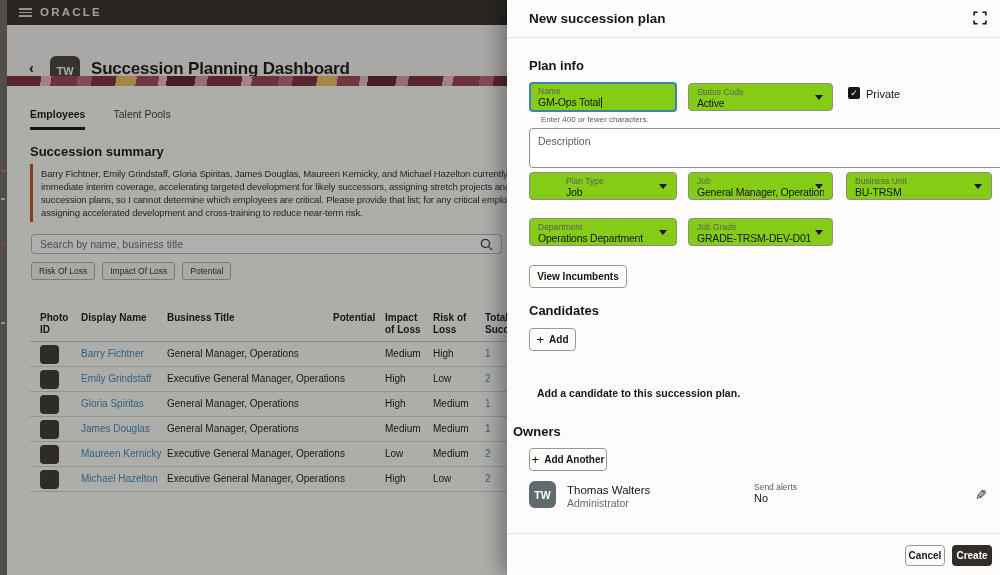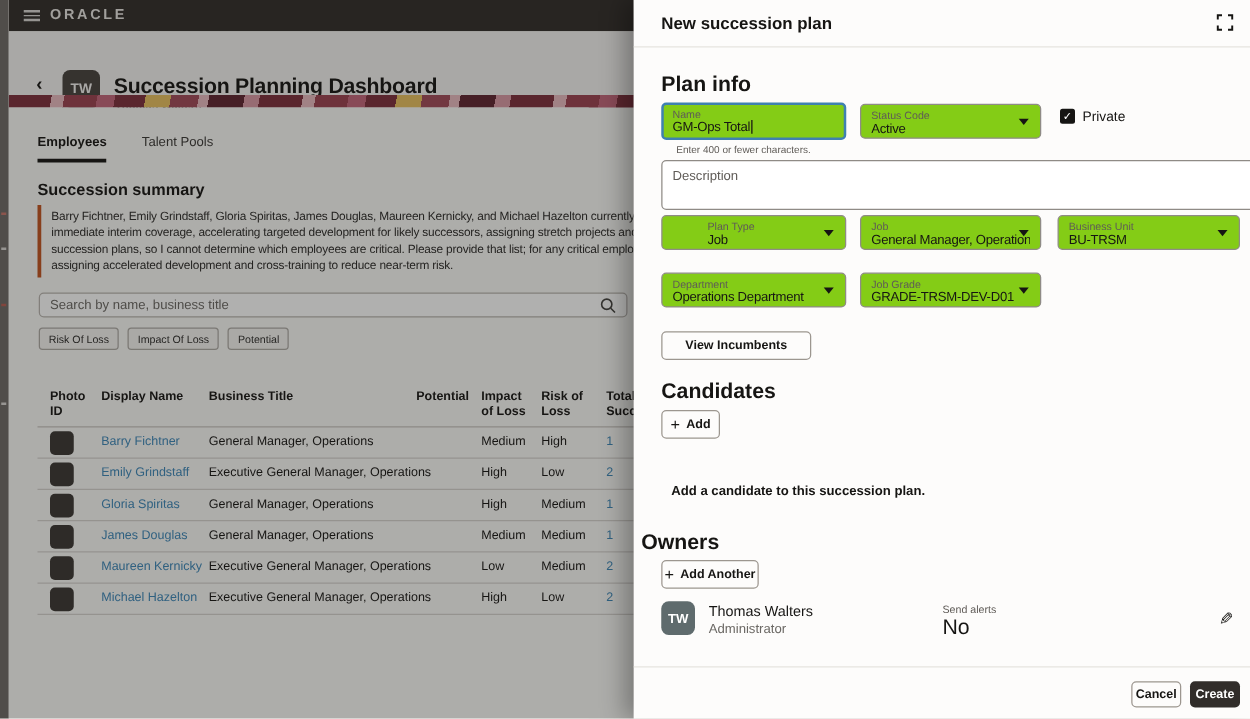--- a/index.html
+++ b/index.html
@@ -62,21 +62,21 @@
 
   .scrim { position:absolute; left:0; top:0; width:507px; height:575px; background:rgba(24,22,20,0.34); z-index:2; }
 
   
   .panel { position:absolute; left:507px; top:0; width:493px; height:575px; background:#fdfcfb; z-index:3;
            box-shadow:-8px 0 18px rgba(0,0,0,0.30); }
   .panel-title { position:absolute; left:22px; top:11px; font-size:13.5px; font-weight:bold; color:#161513; }
   .expand-btn { position:absolute; left:466px; top:11px; width:14px; height:14px; cursor:pointer; }
   .panel-divider { position:absolute; left:0; top:37px; width:493px; height:1px; background:#e6e3df; }
 
-  .sect-h { position:absolute; font-size:17px; font-weight:bold; color:#161513; }
+  .sect-h { position:absolute; font-size:13px; font-weight:bold; color:#161513; }
 
   .field { position:absolute; background:#84cc16; border:1px solid #8f8b86; border-radius:4px; padding:3px 8px 2px; }
   .field.focused { border:2px solid #3f81b0; padding:2px 7px 1px; }
   .flabel { font-size:8.5px; color:#5f5b57; line-height:10px; white-space:nowrap; }
   .fvalue { font-size:10.5px; letter-spacing:-0.2px; color:#161513; line-height:13px; white-space:nowrap; overflow:hidden; }
   .caret { position:absolute; right:9px; top:50%; margin-top:-2px; width:0; height:0;
            border-left:4px solid transparent; border-right:4px solid transparent; border-top:5px solid #161513; }
   .caret-bar { display:inline-block; width:0; height:11px; border-left:1px solid #161513; vertical-align:-2px; margin-left:1px; }
   .helper { position:absolute; font-size:8px; color:#5f5b57; }
 
@@ -92,21 +92,21 @@
                  justify-content:center; gap:5px; cursor:pointer; }
   .plus { font-size:13px; font-weight:normal; margin-top:-1px; }
 
   .empty-msg { position:absolute; font-size:10.5px; font-weight:600; color:#161513; }
 
   .owner-avatar { position:absolute; width:27px; height:27px; background:#5f6b6d; border-radius:6px; color:#fff;
                   font-size:10.5px; font-weight:bold; display:flex; align-items:center; justify-content:center; }
   .owner-name { position:absolute; font-size:11.5px; color:#161513; }
   .owner-role { position:absolute; font-size:10.5px; color:#6b6864; }
   .alerts-label { position:absolute; font-size:8.5px; color:#5f5b57; }
-  .alerts-value { position:absolute; font-size:17px; color:#161513; }
+  .alerts-value { position:absolute; font-size:11px; color:#161513; }
   .pencil { position:absolute; font-size:14px; color:#161513; cursor:pointer; transform:scaleX(-1); }
 
   .footer-divider { position:absolute; left:0; top:533px; width:493px; height:1px; background:#e6e3df; }
   .btn-cancel { position:absolute; left:398px; top:545px; width:40px; height:21px; background:#fdfcfb;
                 border:1px solid #9c968f; border-radius:4px; font-family:inherit; font-size:10px; font-weight:bold; color:#161513; cursor:pointer; }
   .btn-create { position:absolute; left:445px; top:545px; width:40px; height:21px; background:#312d2a;
                 border:none; border-radius:4px; font-family:inherit; font-size:10px; font-weight:bold; color:#fff; cursor:pointer; }
 </style>
 </head>
 <body>
@@ -308,21 +308,21 @@
       <div class="flabel">Department</div>
       <div class="fvalue" style="padding-right:12px;">Operations Department</div>
       <span class="caret"></span>
     </div>
     <div class="field" style="left:181px;top:218px;width:145px;height:28px;">
       <div class="flabel">Job Grade</div>
       <div class="fvalue" style="padding-right:12px;">GRADE-TRSM-DEV-D01</div>
       <span class="caret"></span>
     </div>
 
-    <div class="btn-outline" style="left:22px;top:265px;width:120px;height:23px;">
+    <div class="btn-outline" style="left:22px;top:265px;width:98px;height:23px;">
       <span>View Incumbents</span>
     </div>
 
     <div class="sect-h" style="left:22px;top:303px;">Candidates</div>
 
     <div class="btn-outline" style="left:22px;top:328px;width:47px;height:23px;">
       <span class="plus">+</span>
       <span>Add</span>
     </div>
 

